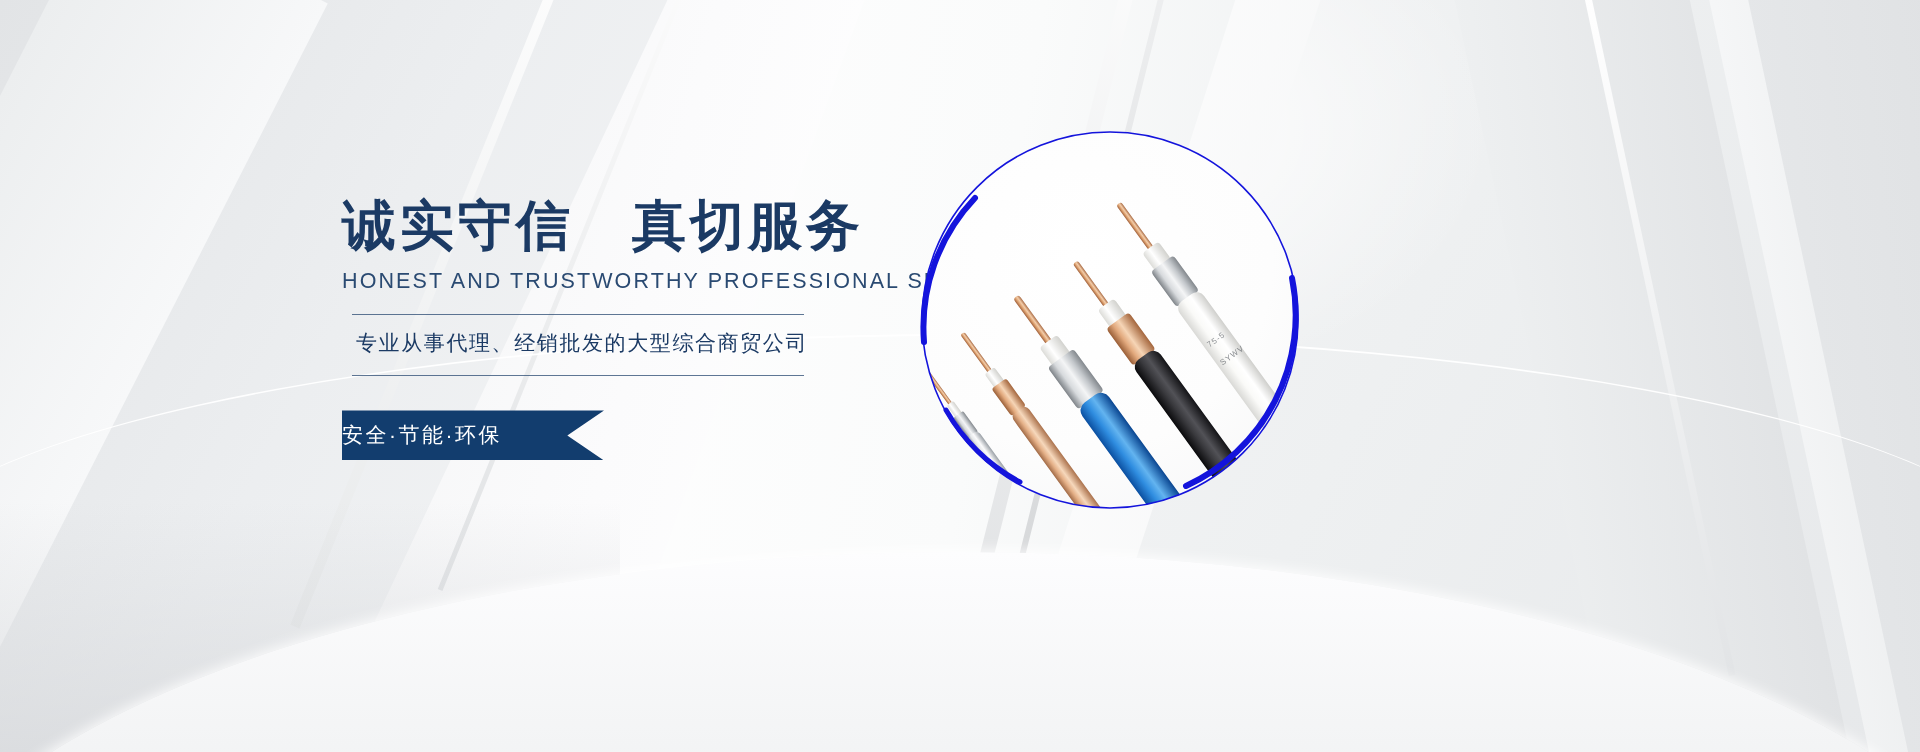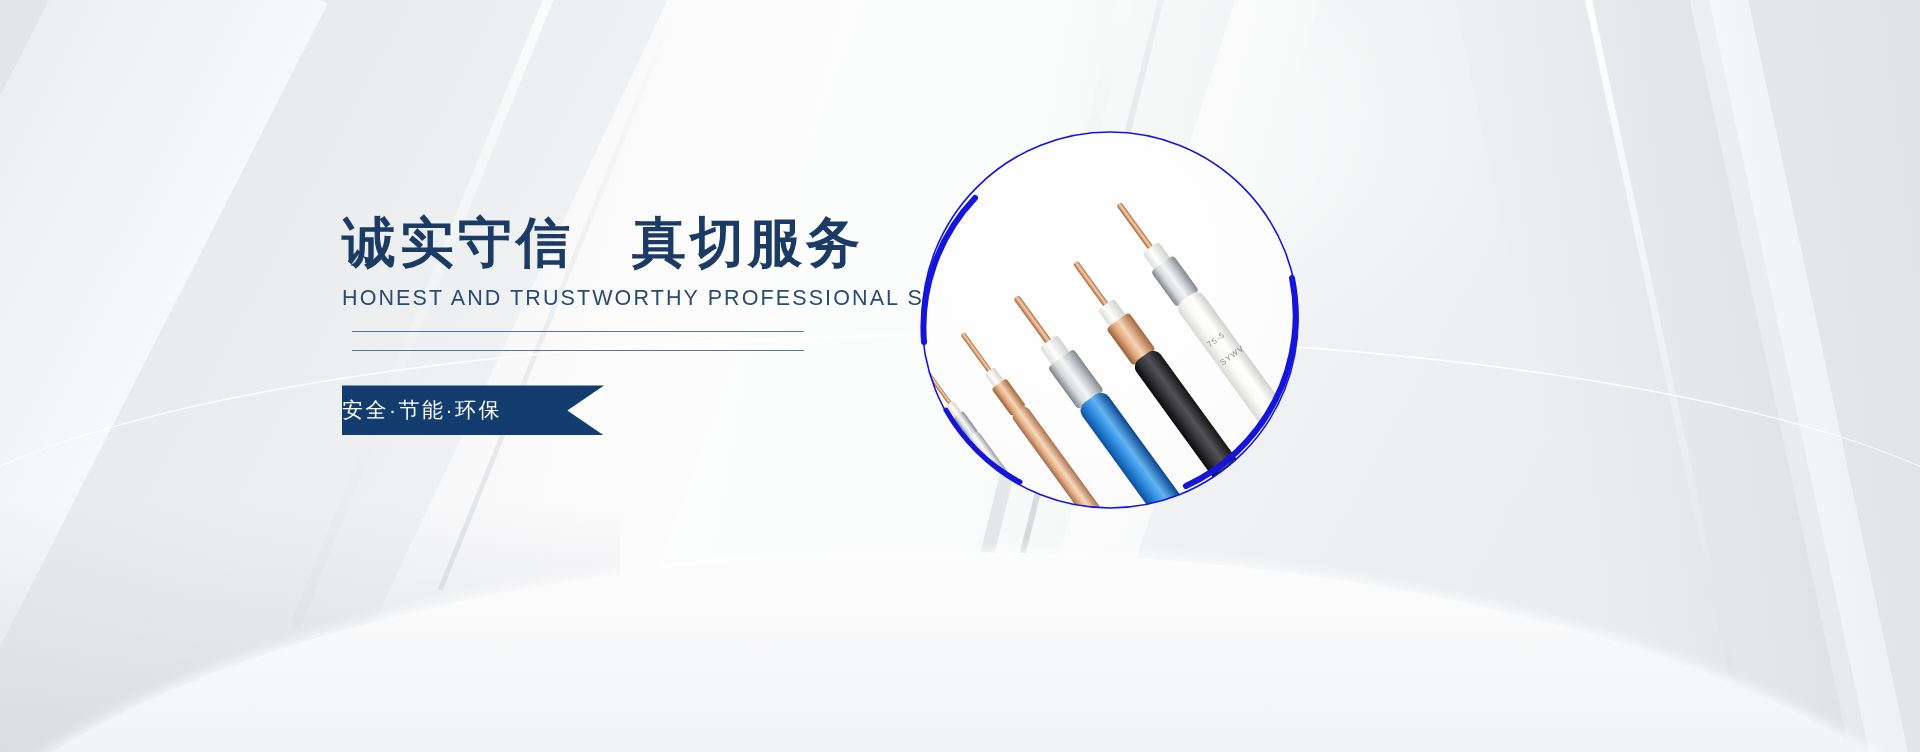--- a/index.html
+++ b/index.html
@@ -63,21 +63,21 @@
       box-shadow:0 -2px 14px rgba(255,255,255,.9); }
   .floor-line{ position:absolute; left:-6%; bottom:178px; width:112%; height:240px;
       border-radius:50% 50% 0 0 / 100% 100% 0 0;
       border-top:2px solid rgba(255,255,255,.95); }
 
   
   .shade{ position:absolute; left:0; bottom:0; width:620px; height:250px;
       background:linear-gradient(180deg,rgba(218,220,222,0) 0%,rgba(214,216,219,.75) 100%); }
 
   
-  .copy{ position:absolute; left:342px; top:212px; width:520px; }
+  .copy{ position:absolute; left:342px; top:195px; width:520px; }
 
   .headline{ font-size:54px; font-weight:bold; color:#1b3a64; letter-spacing:4px;
       line-height:1.12; white-space:nowrap; }
   .headline .gap{ display:inline-block; width:20px; }
 
   .eyebrow{ margin-top:14px; font-size:21.5px; color:#2a4a72; letter-spacing:2.1px;
       white-space:nowrap; font-weight:normal; }
 
   .rule{ height:1px; background:#2a4a72; opacity:.75; margin:20px 0 0 10px; width:452px; }
   .rule.bottom{ margin:18px 0 0 10px; }
@@ -131,20 +131,21 @@
   <div class="headline">
     <span>诚实守信</span>
     <span class="gap"></span>
     <span>真切服务</span>
   </div>
 
   <div class="eyebrow">HONEST AND TRUSTWORTHY PROFESSIONAL SERVICES</div>
 
   <div class="rule"></div>
 
+  <div class="tagline">专业从事代理、经销批发的大型综合商贸公司</div>
 
   <div class="rule bottom"></div>
 
   <div class="ribbon-wrap">
     <div class="ribbon-body"></div>
     <div class="ribbon-text">安全·节能·环保</div>
   </div>
 </div>
 
 <div class="circle-zone">

